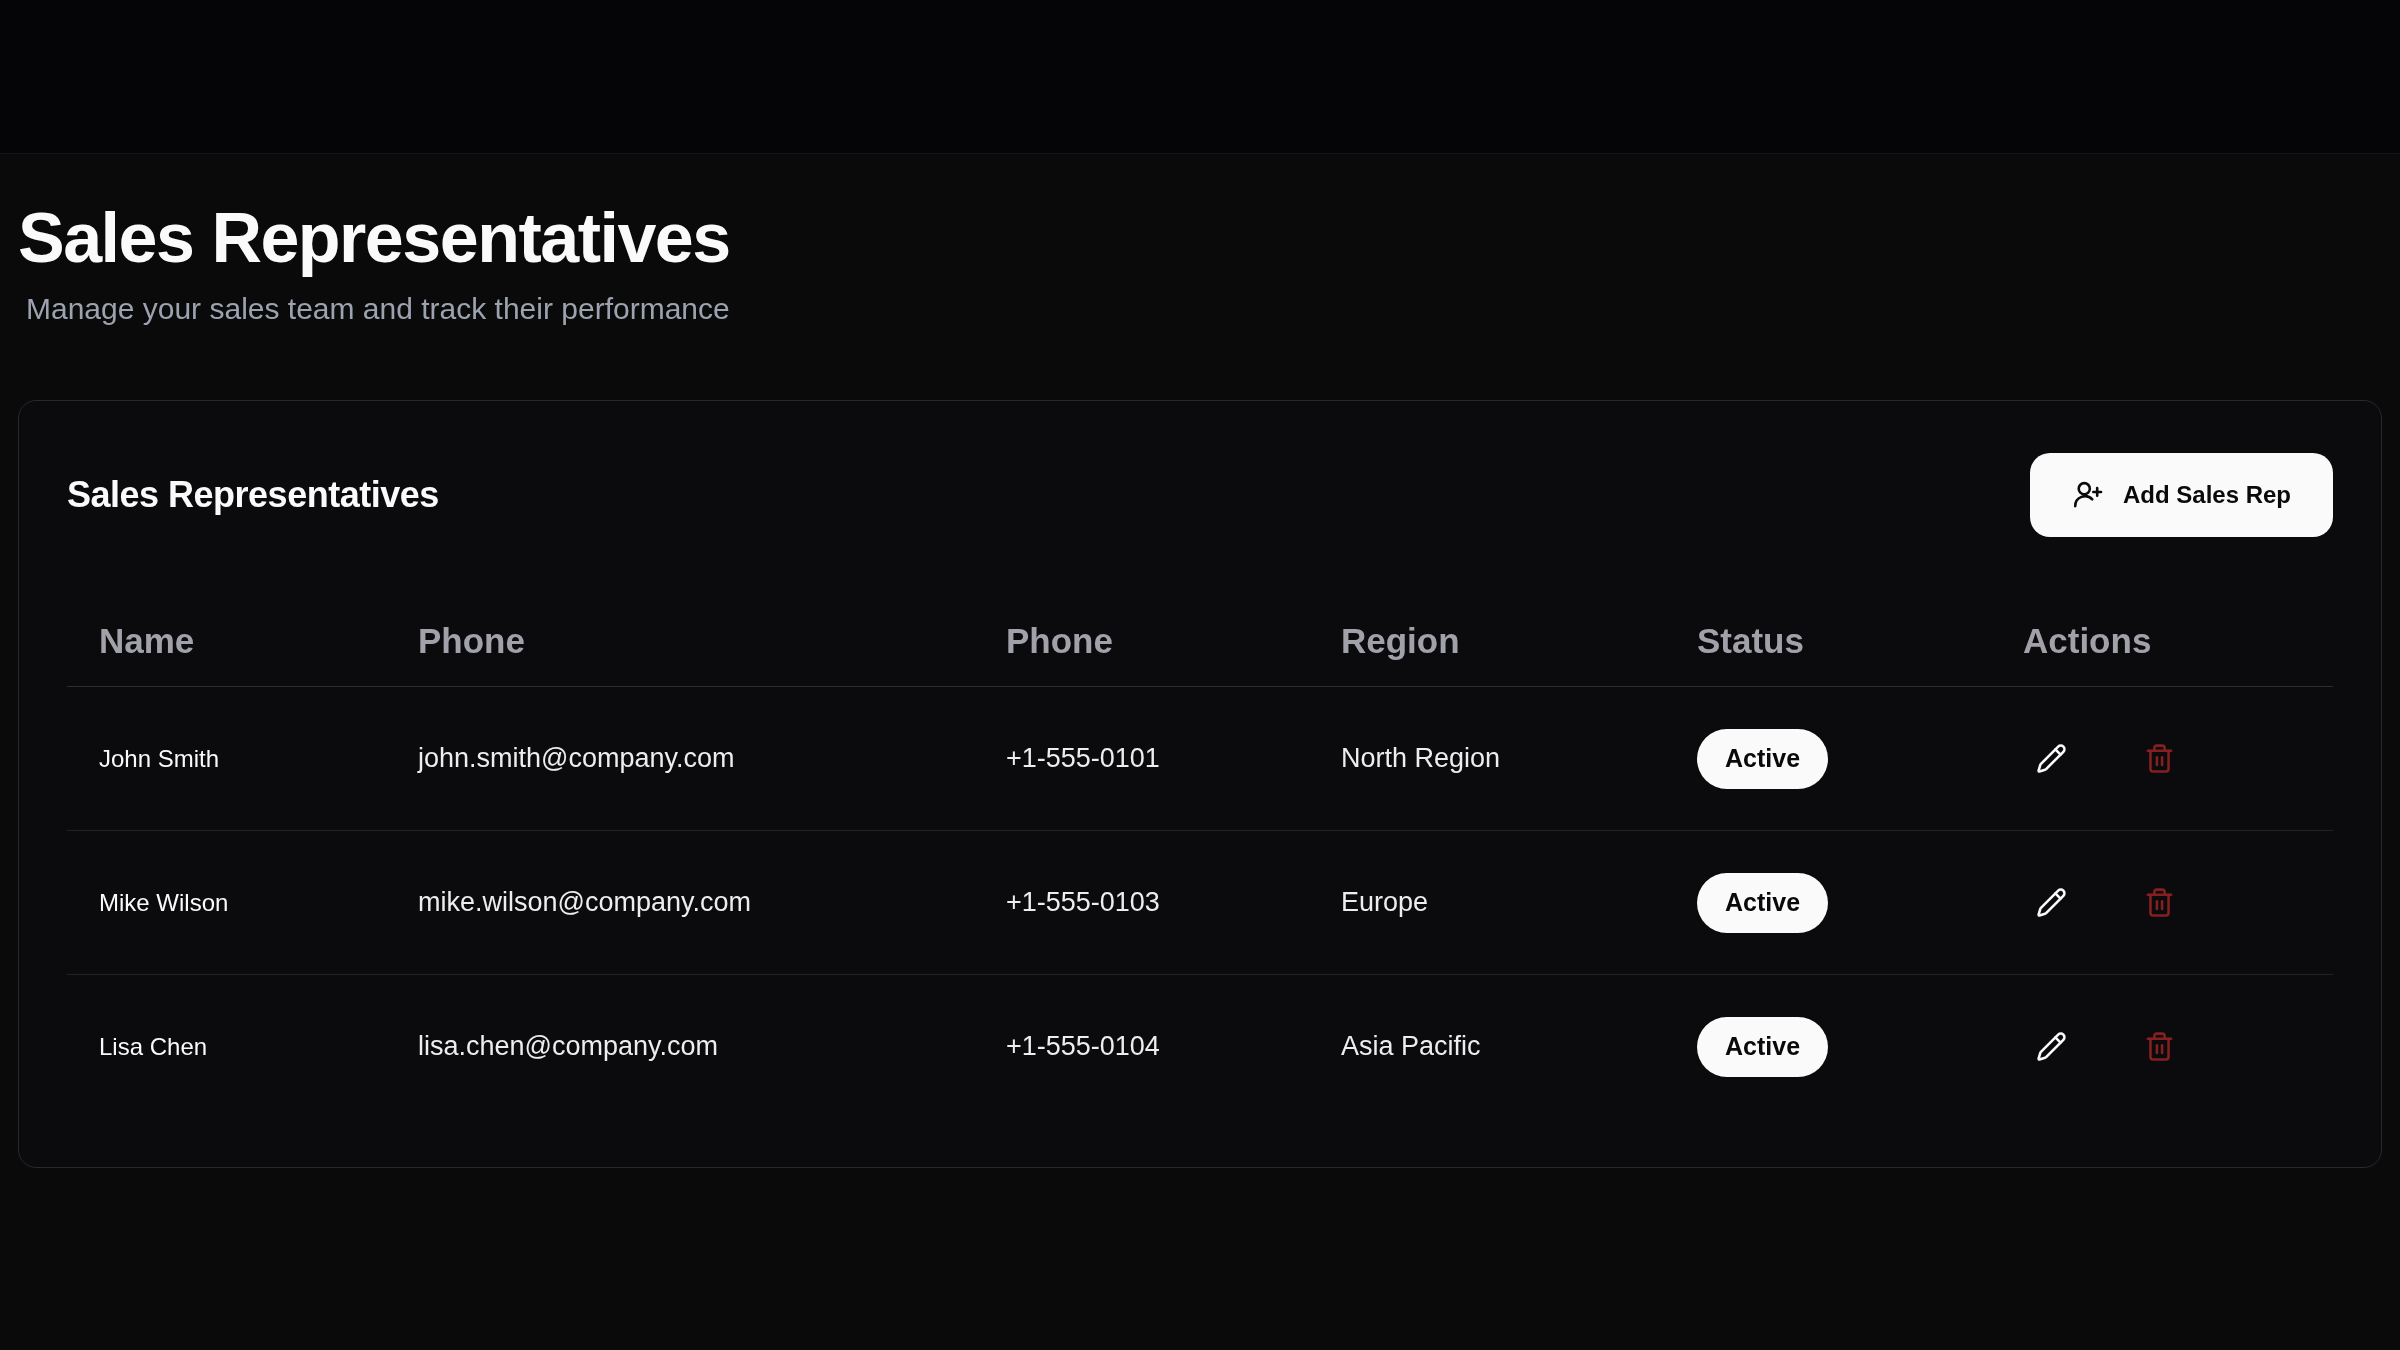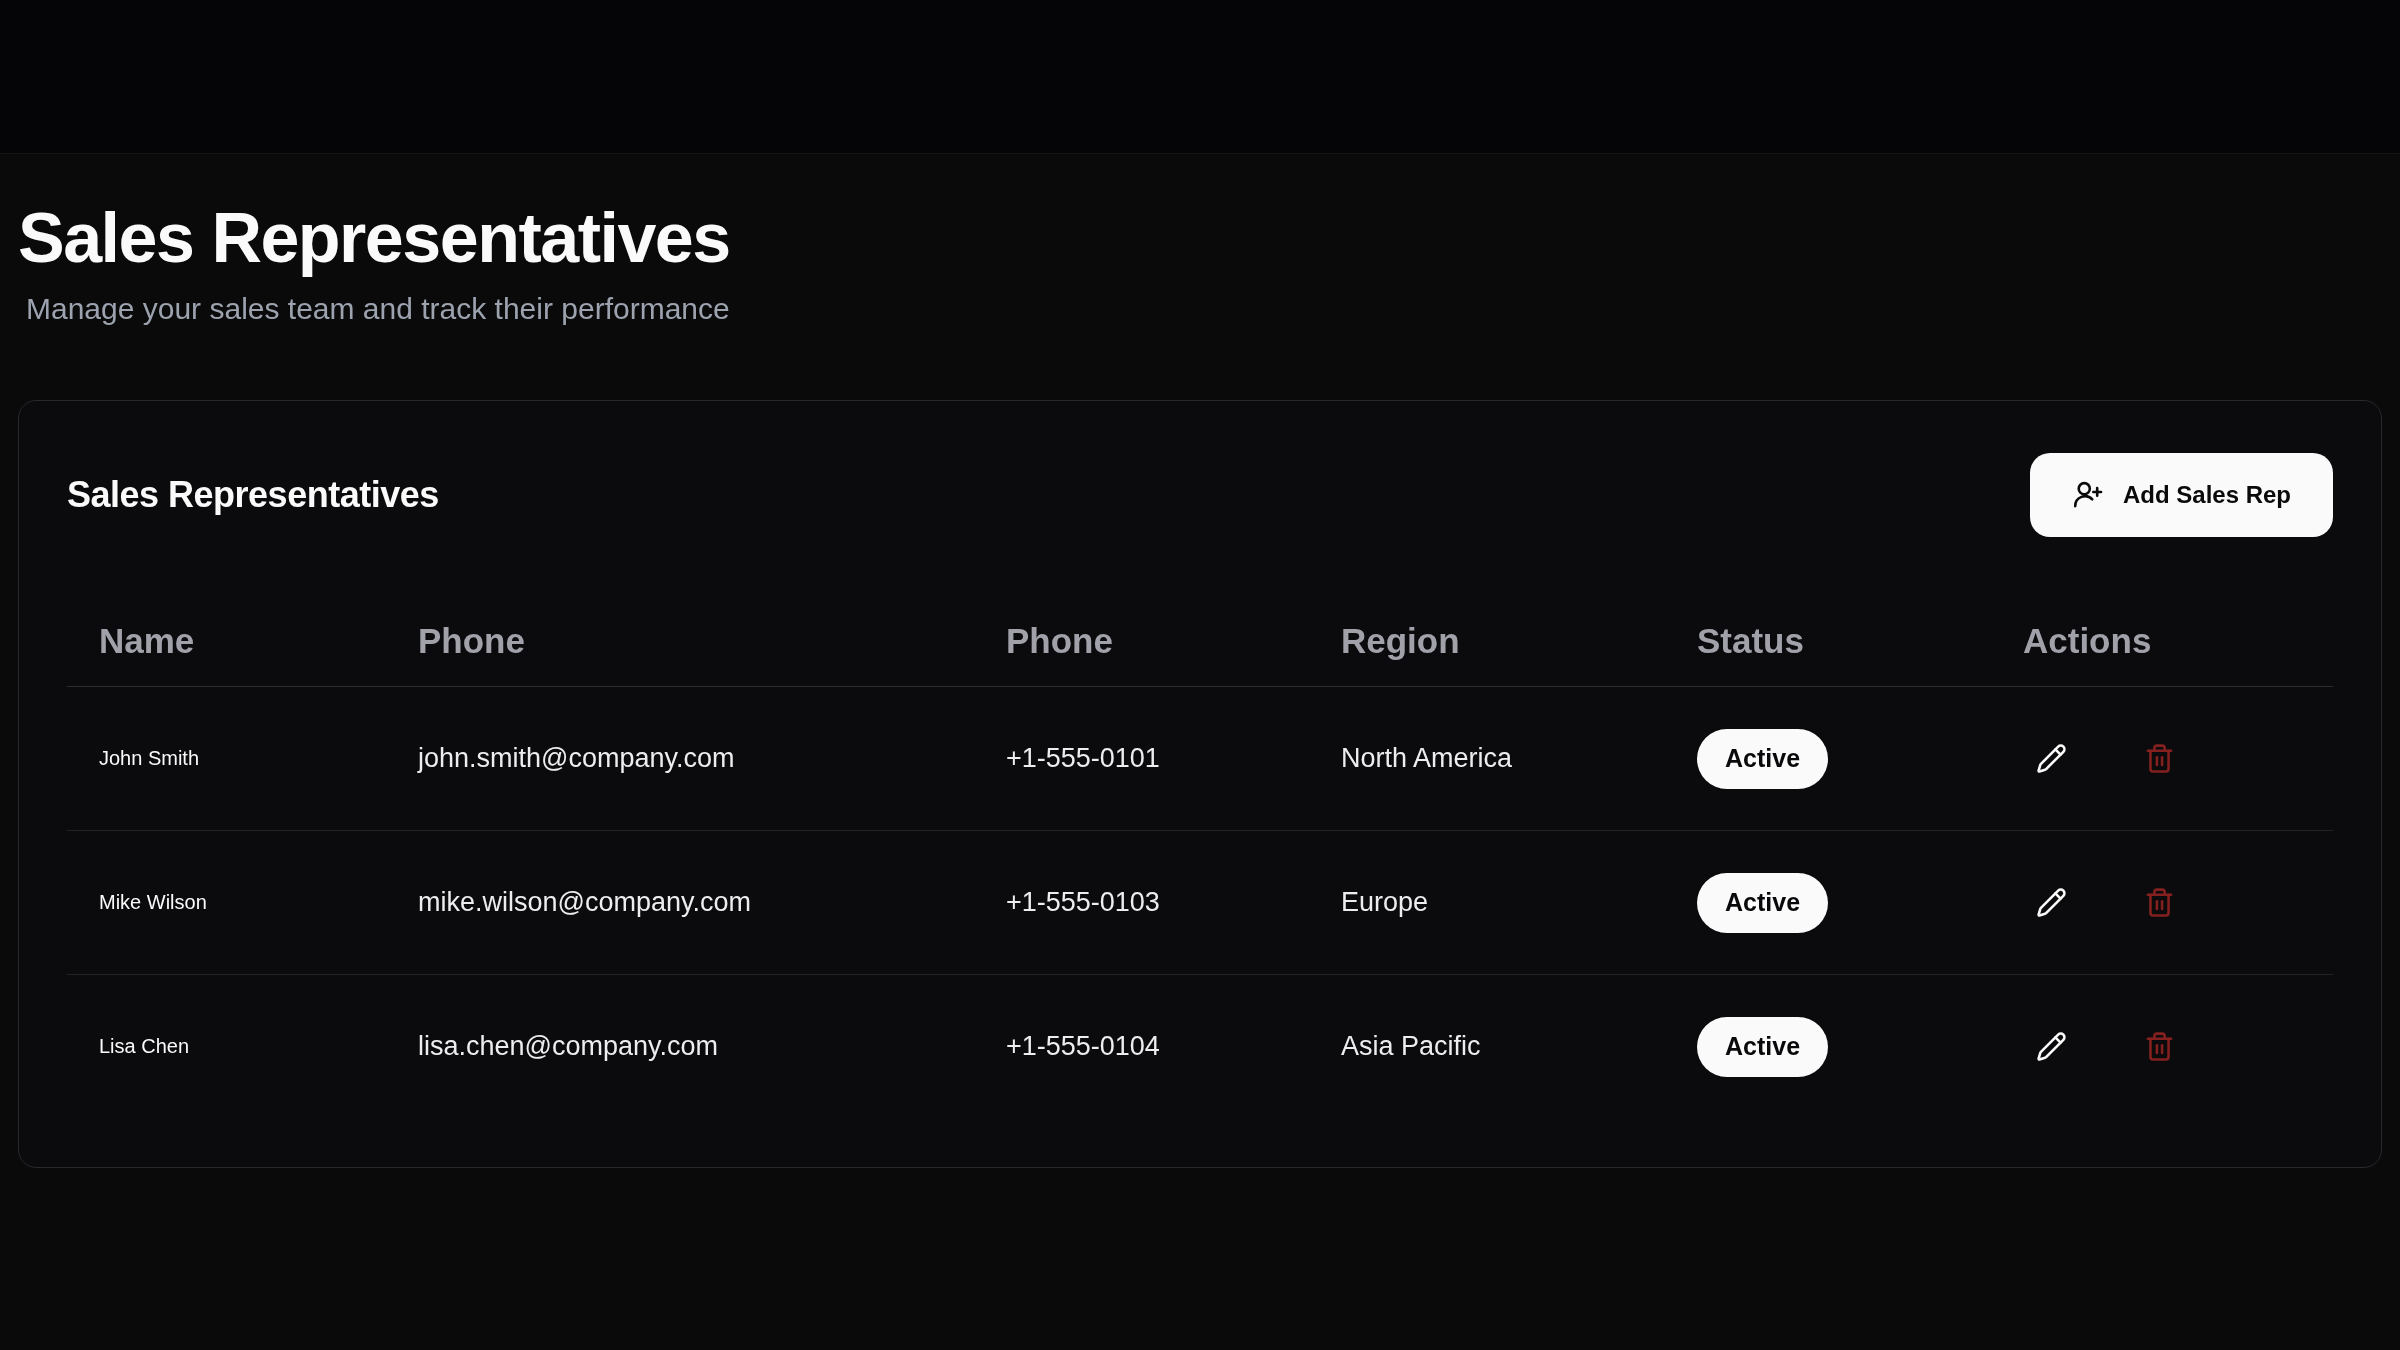--- a/index.html
+++ b/index.html
@@ -98,21 +98,21 @@
     height: 144px;
     vertical-align: middle;
     padding-left: 32px;
     font-size: 27px;
     font-weight: 400;
     color: #ededef;
   }
 
   tbody tr:not(:last-child) td { border-bottom: 1px solid #232327; }
 
-  td.cell-name { font-size: 20px; font-weight: 500; color: #fafafa; }
+  td.cell-name { font-size: 24px; font-weight: 500; color: #fafafa; }
 
   .badge {
     display: inline-flex;
     align-items: center;
     justify-content: center;
     height: 60px;
     padding: 0 28px;
     border-radius: 9999px;
     background: #fafafa;
     color: #09090b;
@@ -184,21 +184,21 @@
           <th>Region</th>
           <th>Status</th>
           <th>Actions</th>
         </tr>
       </thead>
       <tbody>
         <tr>
           <td class="cell-name">John Smith</td>
           <td>john.smith@company.com</td>
           <td>+1-555-0101</td>
-          <td>North America</td>
+          <td>North Region</td>
           <td><span class="badge">Active</span></td>
           <td>
             <span class="actions-wrap">
               <button class="icon-btn">
                 <span>
                   <svg width="31" height="31" viewBox="0 0 24 24" fill="none" stroke="#fafafa" stroke-width="2" stroke-linecap="round" stroke-linejoin="round">
                     <path d="M21.174 6.812a1 1 0 0 0-3.986-3.987L3.842 16.174a2 2 0 0 0-.5.83l-1.321 4.352a.5.5 0 0 0 .623.622l4.353-1.32a2 2 0 0 0 .83-.497z"></path>
                     <path d="m15 5 4 4"></path>
                   </svg>
                 </span>

